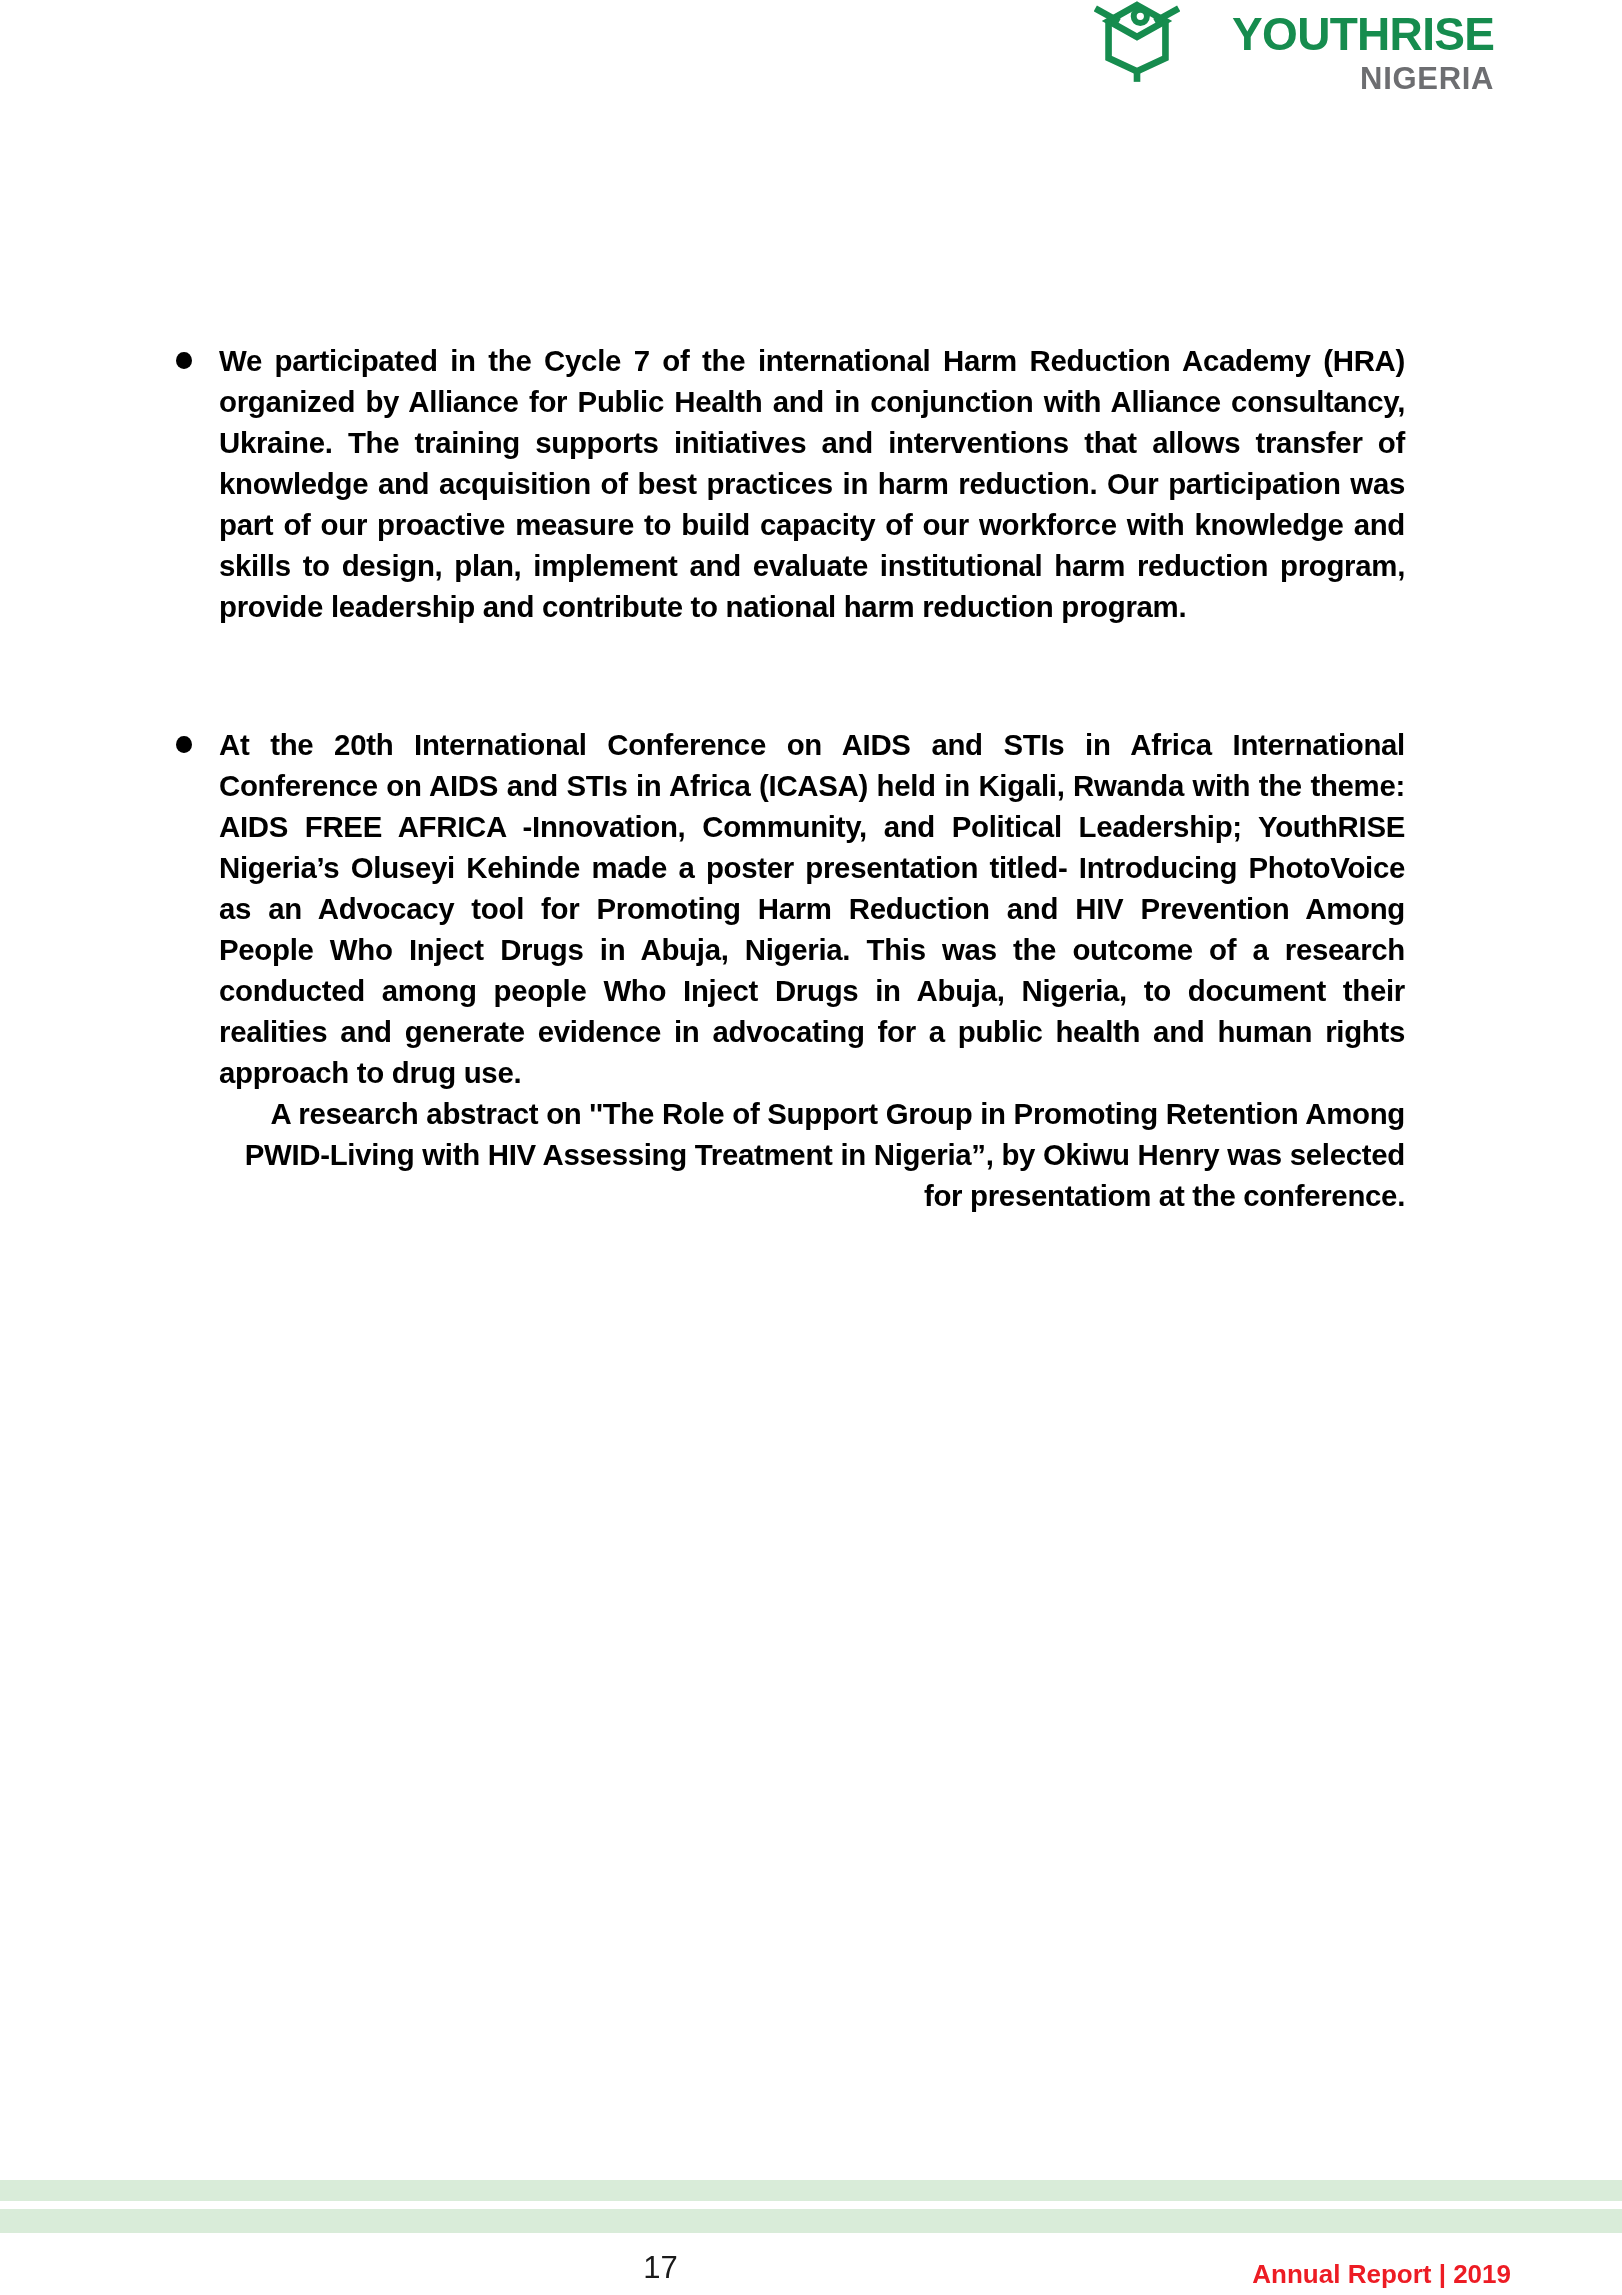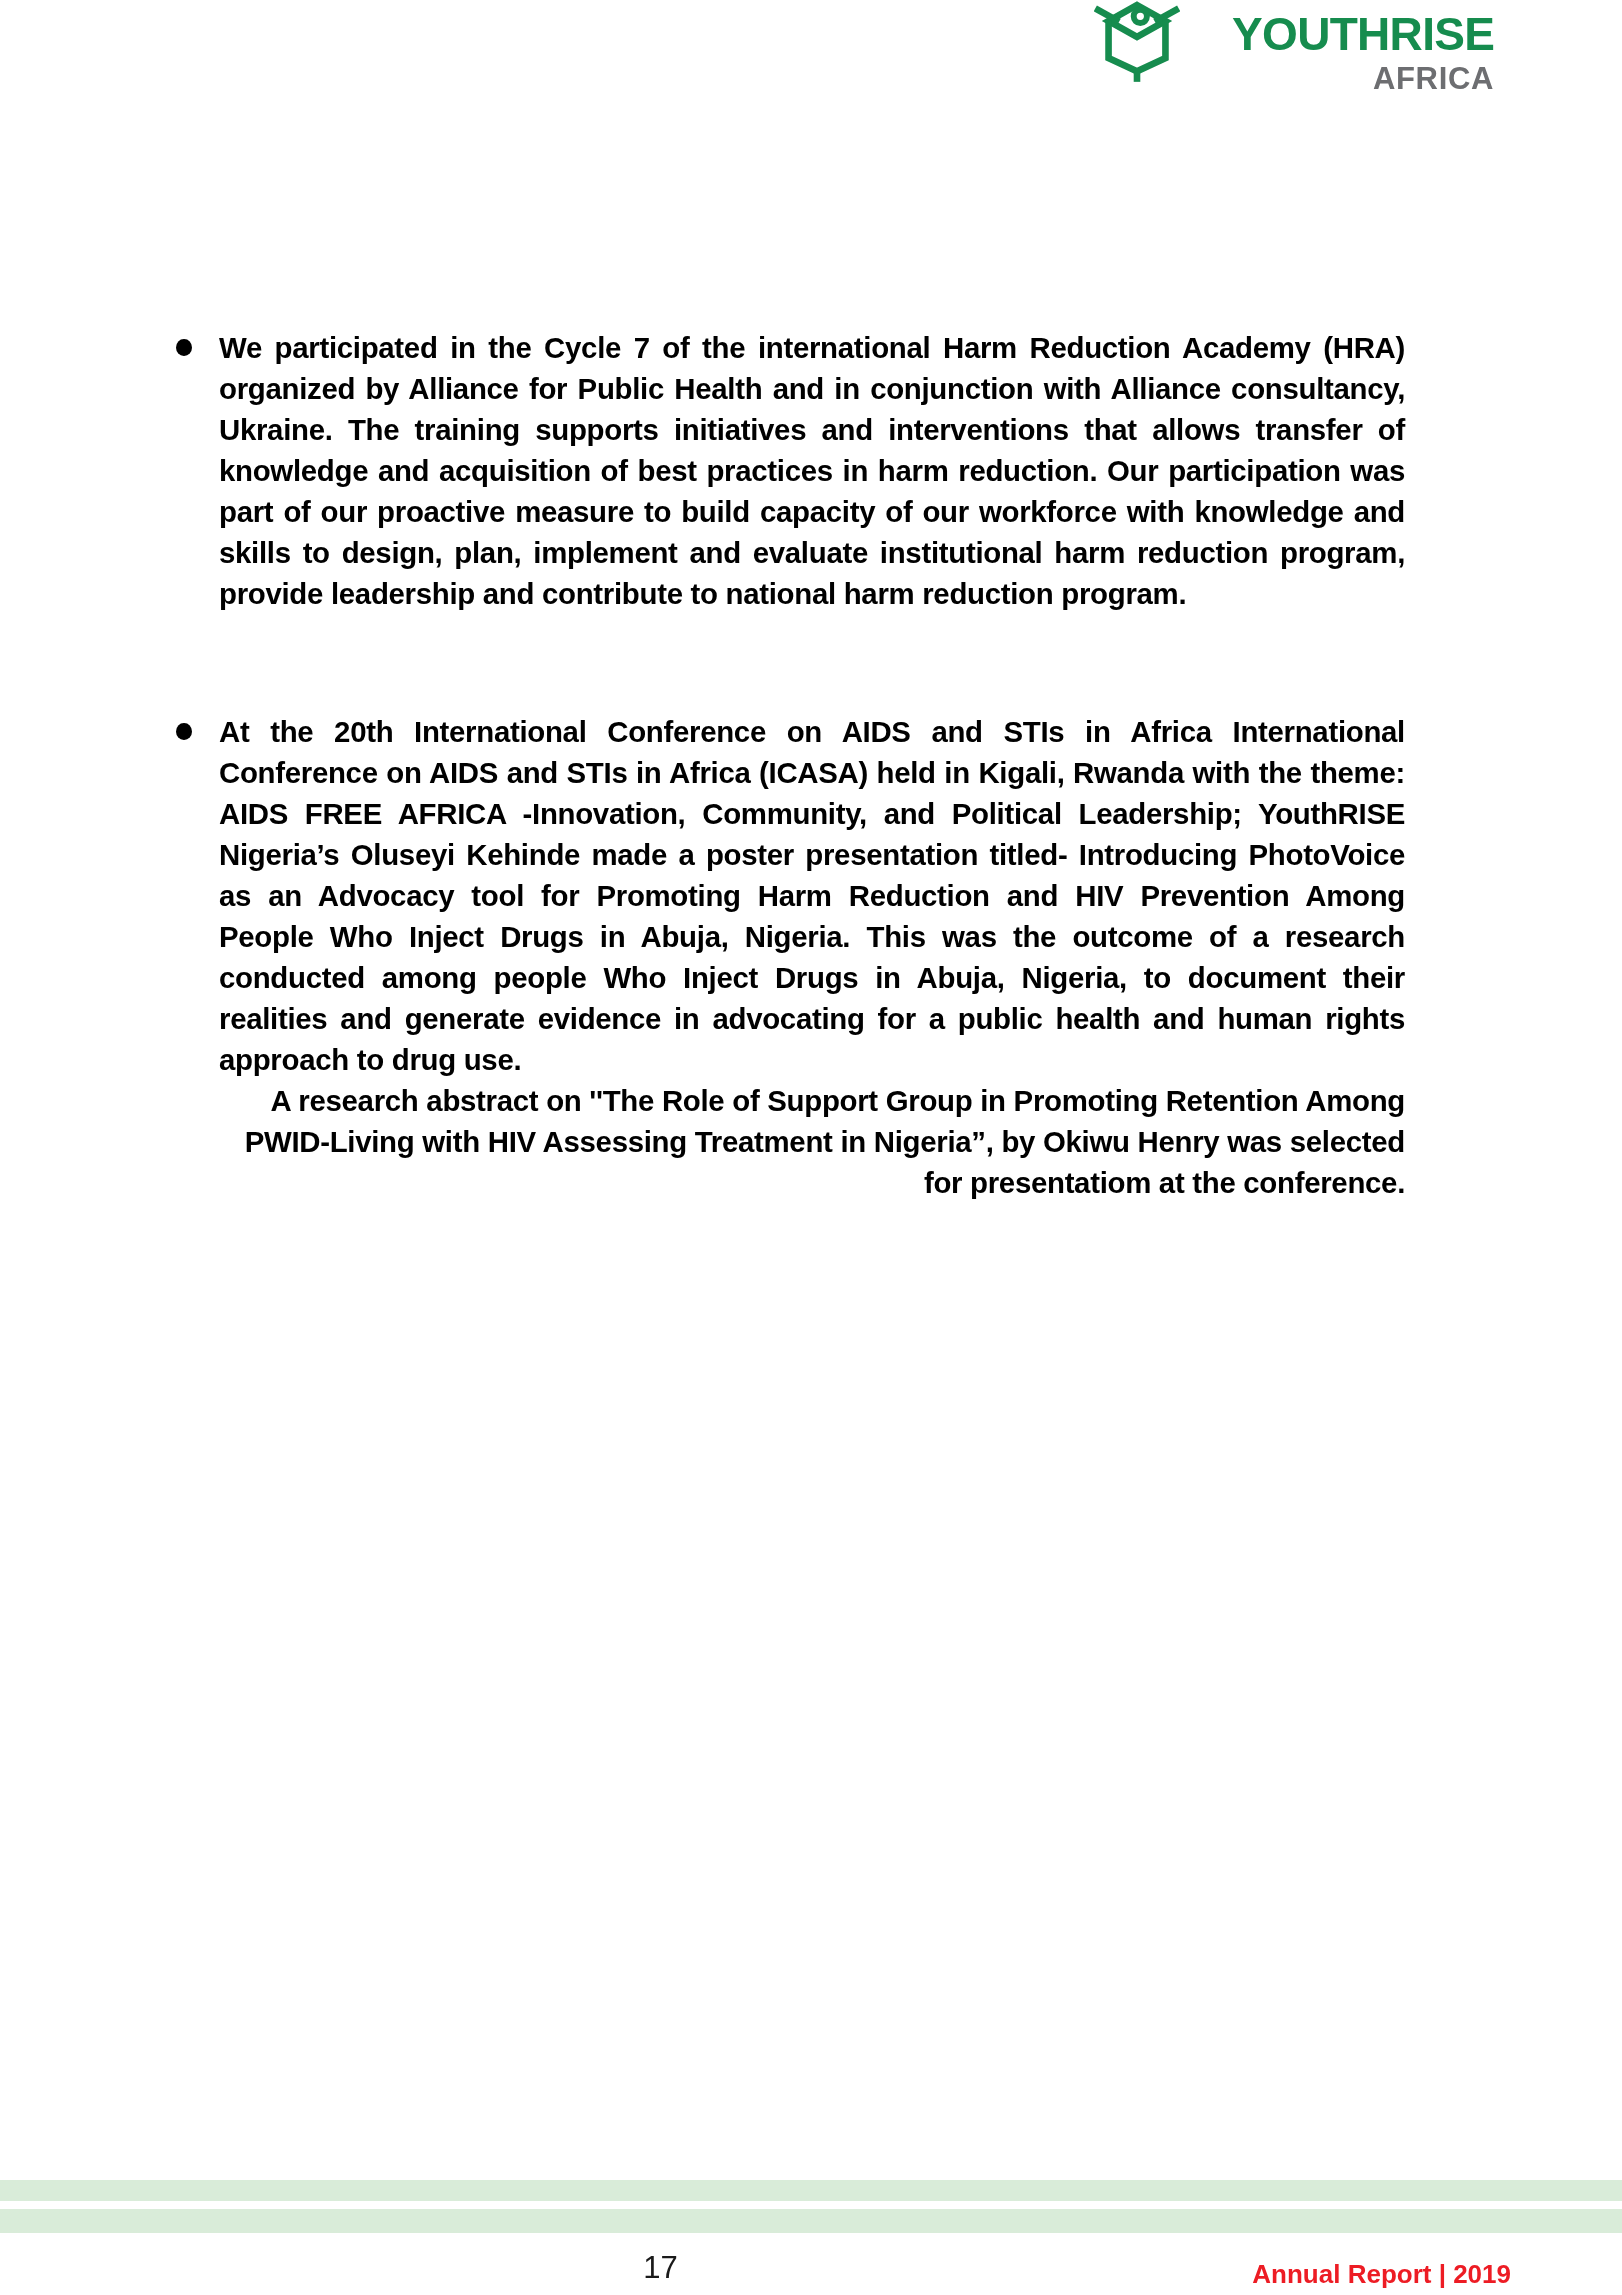--- a/index.html
+++ b/index.html
@@ -20,21 +20,21 @@
   .logo-title {
     font-size: 46px; font-weight: 700; letter-spacing: -0.7px;
     color: #168c4e; line-height: 1; margin-top: 10.5px; white-space: nowrap;
   }
   .logo-subtitle {
     font-size: 31px; font-weight: 700; letter-spacing: 0.7px;
     color: #6d6e71; line-height: 1; margin-top: 6.5px; white-space: nowrap;
   }
 
   
-  .content { position: absolute; left: 175px; top: 327px; width: 1230px; }
+  .content { position: absolute; left: 175px; top: 340px; width: 1230px; }
   .bullet-item { display: flex; margin-bottom: 97px; }
   .bullet-dot-col { width: 44px; flex: 0 0 44px; position: relative; }
   .bullet-dot {
     position: absolute; left: 1.3px; top: 12.4px;
     width: 15.7px; height: 17px; border-radius: 50%; background: #000;
   }
   .bullet-body { width: 1186px; }
   .para {
     margin: 0;
     font-size: 29.4px; font-weight: 700; letter-spacing: -0.3px;
@@ -65,21 +65,21 @@
     <svg class="logo-icon" viewBox="0 0 130 122" fill="none" xmlns="http://www.w3.org/2000/svg">
       <path d="M65,6 L108,30 L65,54 L22,30 Z" stroke="#168c4e" stroke-width="10" fill="none"></path>
       <path d="M22,30 L22,86 L65,106 L108,86 L108,30" stroke="#168c4e" stroke-width="10" fill="none"></path>
       <path d="M65,106 L65,122" stroke="#168c4e" stroke-width="10"></path>
       <path d="M2,11 L38,31" stroke="#168c4e" stroke-width="10"></path>
       <path d="M128,11 L92,31" stroke="#168c4e" stroke-width="10"></path>
       <circle cx="70" cy="23" r="10" stroke="#168c4e" stroke-width="9" fill="#ffffff"></circle>
     </svg>
     <div class="logo-textcol">
       <div class="logo-title">YOUTHRISE</div>
-      <div class="logo-subtitle">AFRICA</div>
+      <div class="logo-subtitle">NIGERIA</div>
     </div>
   </div>
 
   <div class="content">
 
     <div class="bullet-item">
       <div class="bullet-dot-col">
         <span class="bullet-dot"></span>
       </div>
       <div class="bullet-body">

